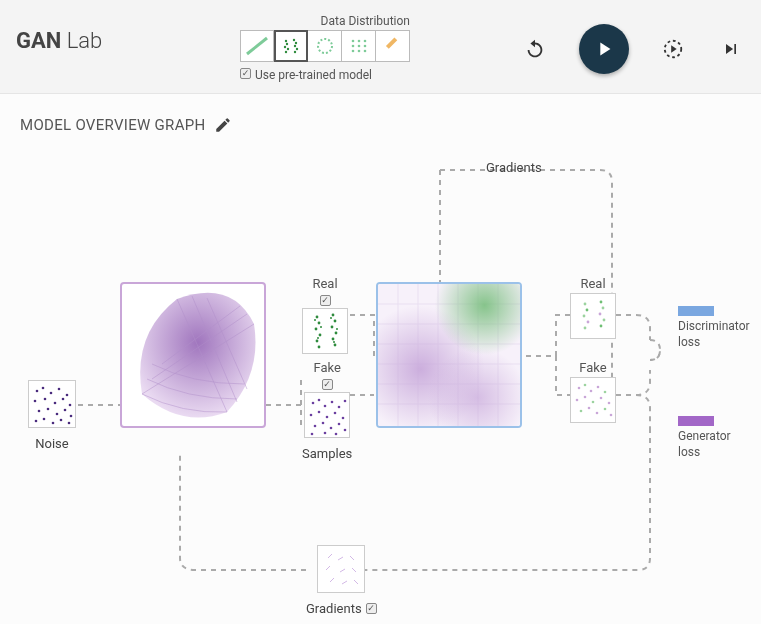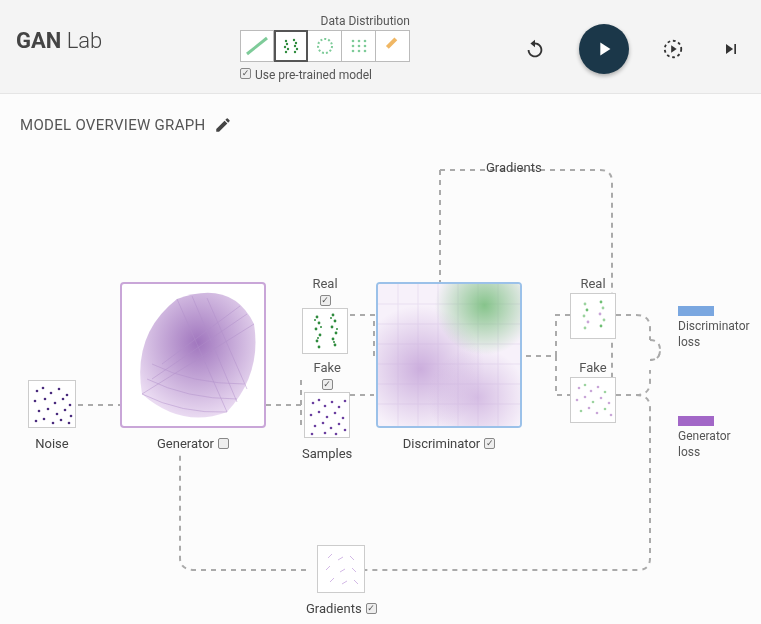--- a/index.html
+++ b/index.html
@@ -213,24 +213,20 @@
             <path d="M40 80 L118 22" fill="none"></path>
           <path d="M55 15 L105 128" fill="none"></path>
             <path d="M70 12 L115 118" fill="none"></path>
             <path d="M85 14 L125 105" fill="none"></path>
           <path d="M20 110 Q60 130 105 128" fill="none"></path>
             <path d="M25 95 Q65 115 115 115" fill="none"></path>
             <path d="M30 80 Q70 100 122 100" fill="none"></path>
         </g>
       </svg>
     </div>
-    <div class="nlabel">
-      <span>Generator</span>
-      <span class="chk"></span>
-    </div>
   </div>
 
   <div class="node" style="left:302px; top:126px;">
     <div class="above">
       <span>Real</span>
       <span class="chk on"></span>
     </div>
     <div class="tile" style="width:46px;height:46px;">
       <svg width="46" height="46">
           <g fill="#2e8b3d">
@@ -320,24 +316,20 @@
             <line x1="60" y1="0" x2="60" y2="142"></line>
             <line x1="80" y1="0" x2="80" y2="142"></line>
             <line x1="100" y1="0" x2="100" y2="142"></line>
             <line x1="120" y1="0" x2="120" y2="142"></line>
         </g>
         <rect width="142" height="142" fill="url(#dg2)"></rect>
         <rect width="142" height="142" fill="url(#dg1)"></rect>
         <rect width="142" height="142" fill="url(#dg3)"></rect>
       </svg>
     </div>
-    <div class="nlabel">
-      <span>Discriminator</span>
-      <span class="chk on"></span>
-    </div>
   </div>
 
   <div class="node" style="left:570px; top:126px;">
     <div class="above">Real</div>
     <div class="tile" style="width:46px;height:46px;">
       <svg width="46" height="46">
           <g>
         <circle cx="14" cy="10" r="1.4" fill="#9cd39f"></circle>
             <circle cx="16" cy="16" r="1.4" fill="#6fbf74"></circle>
             <circle cx="13" cy="22" r="1.4" fill="#9cd39f"></circle>

